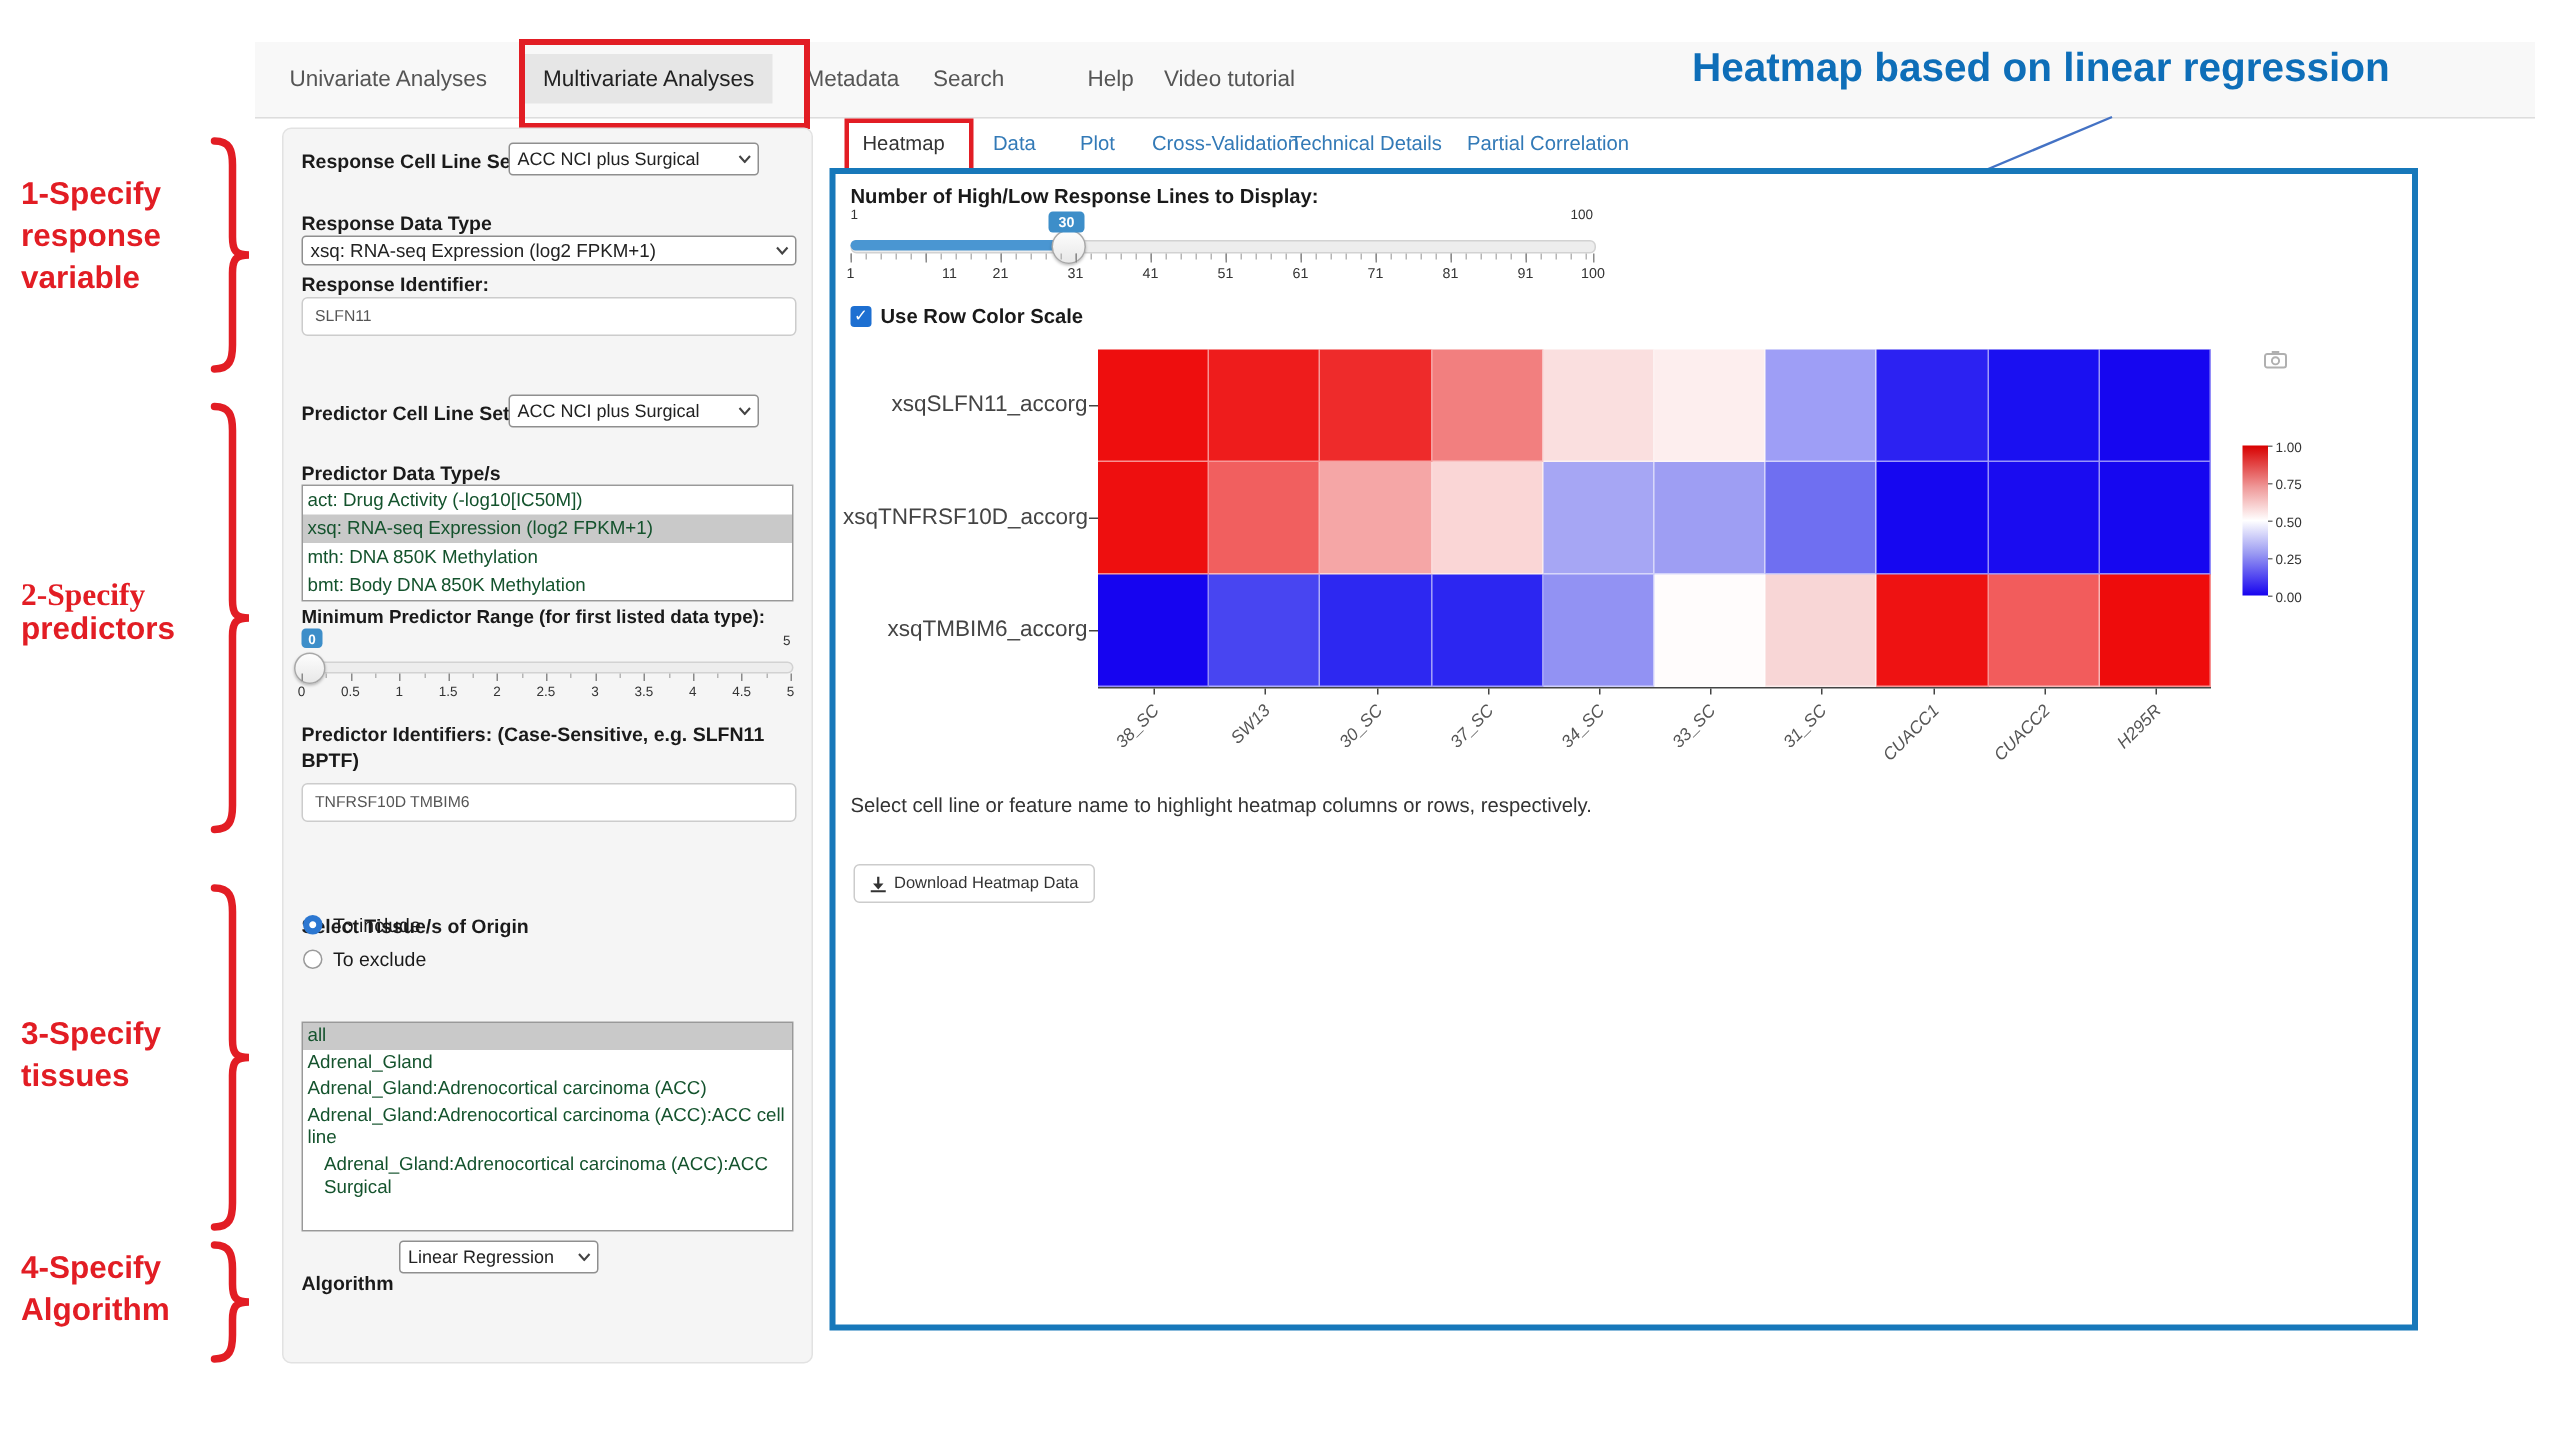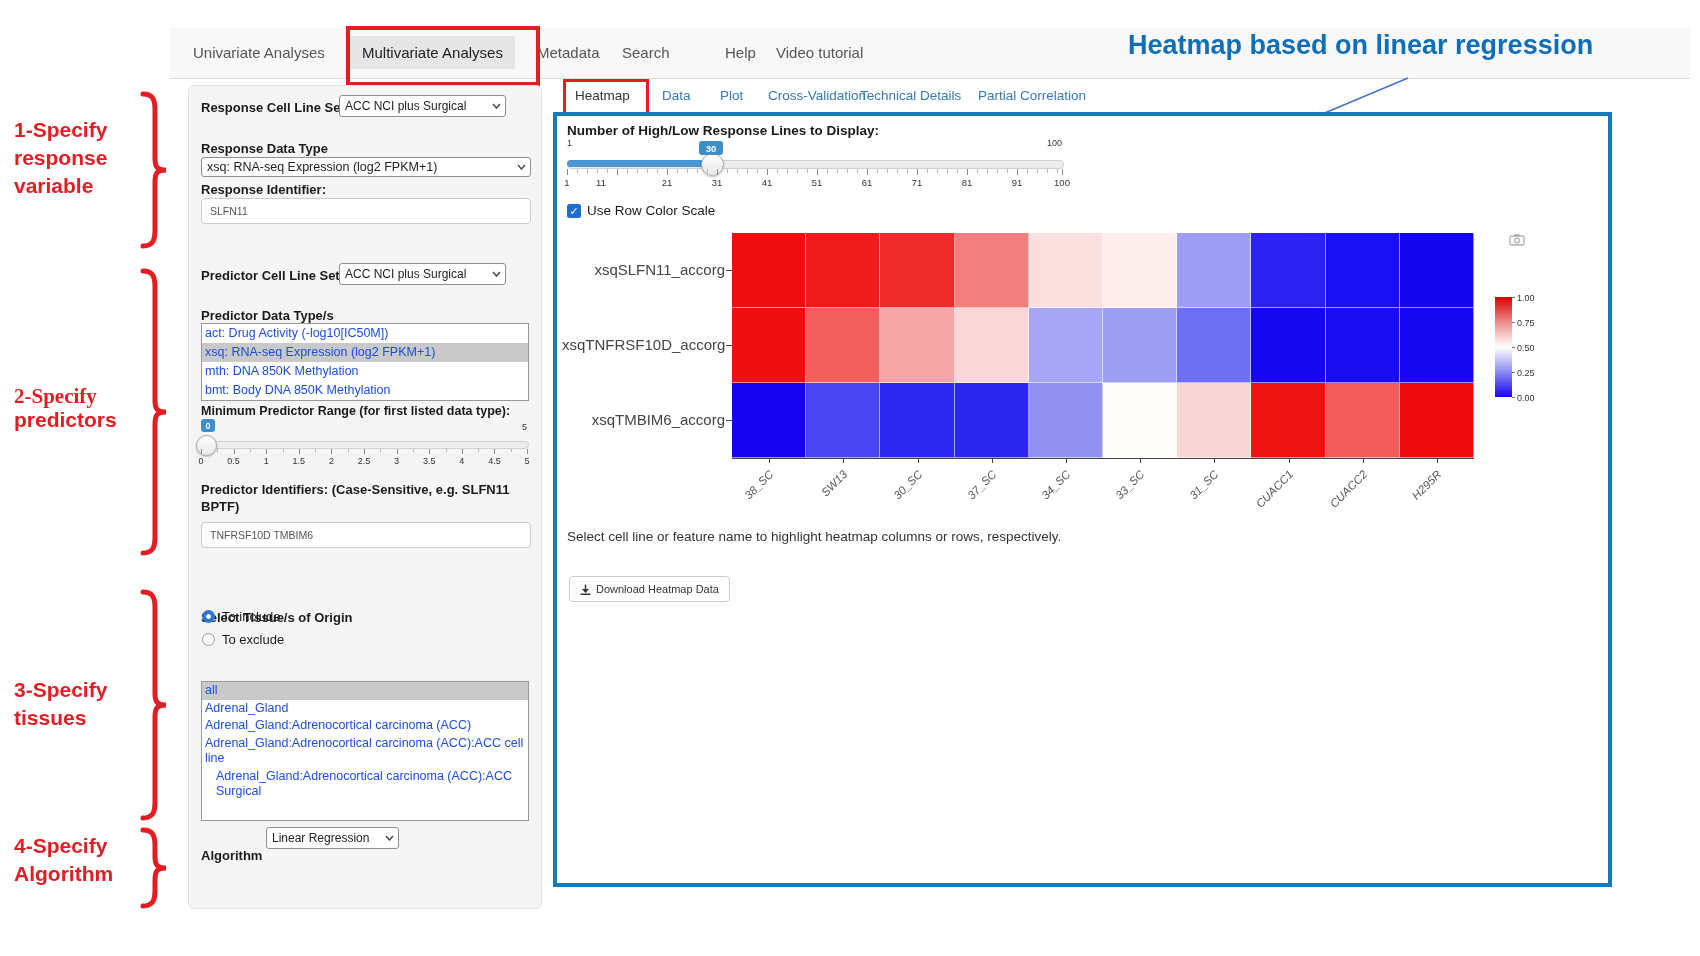--- a/index.html
+++ b/index.html
@@ -16,21 +16,21 @@
   .ann-label{position:absolute;color:#e21d24;font-weight:bold;font-size:21px;line-height:28px;white-space:nowrap;}
   
   .panel{left:188px;top:85px;width:352px;height:822px;background:#f5f5f5;border:1px solid #e2e2e2;border-radius:6px;}
   .flabel{position:absolute;font-size:13px;font-weight:bold;color:#1a1a1a;white-space:nowrap;}
   .selectbox{position:absolute;background:#fff;border:1px solid #8f8f8f;border-radius:3px;
              font-size:12px;color:#222;display:flex;align-items:center;padding:0 18px 0 5px;white-space:nowrap;cursor:pointer;}
   .selectbox .chev{position:absolute;right:4px;top:50%;transform:translateY(-50%);}
   .textinput{position:absolute;background:#fff;border:1px solid #ccc;border-radius:4px;
              font-size:10.5px;color:#555;display:flex;align-items:center;padding:0 8px;}
   .listbox{position:absolute;background:#fff;border:1px solid #999;overflow:hidden;}
-  .listbox .item{font-size:12.5px;color:#1d4ed8;padding:1px 3px;line-height:17px;cursor:pointer;}
+  .listbox .item{font-size:12.5px;color:#14532d;padding:1px 3px;line-height:17px;cursor:pointer;}
   .listbox .item.sel{background:#c9c9c9;}
   
   .track{position:absolute;background:#ededed;border:1px solid #d2d2d2;border-radius:4px;}
   .trackfill{position:absolute;background:#4a96d2;border-radius:4px 0 0 4px;}
   .handle{position:absolute;background:linear-gradient(#fdfdfd,#e8e8e8);border:1px solid #a8a8a8;
           border-radius:50%;box-shadow:0 1px 2px rgba(0,0,0,.25);cursor:pointer;}
   .badge{position:absolute;background:#3d8ec9;color:#fff;font-weight:bold;border-radius:3px;
          display:flex;align-items:center;justify-content:center;}
   .tick{position:absolute;width:1px;background:#b5b5b5;}
   .tick.major{background:#8a8a8a;}
@@ -272,21 +272,21 @@
       <div class="tick" style="left: 440px; top: 53px; height: 4px;"></div>
       <div class="tick" style="left: 450px; top: 53px; height: 4px;"></div>
       <div class="tick" style="left: 460px; top: 53px; height: 4px;"></div>
       <div class="tick" style="left: 470px; top: 53px; height: 4px;"></div>
       <div class="tick" style="left: 480px; top: 53px; height: 4px;"></div>
       <div class="tick" style="left: 490px; top: 53px; height: 4px;"></div>
       <div class="tick" style="left: 500px; top: 53px; height: 4px;"></div>
       <div class="tick major" style="left: 10px; top: 53px; height: 6px;"></div>
       <div class="ticklabel" style="left: 10px; top: 61px;">1</div>
       <div class="tick major" style="left: 60px; top: 53px; height: 6px;"></div>
-      <div class="ticklabel" style="left: 44px; top: 61px;">11</div>
+      <div class="ticklabel" style="left: 76px; top: 61px;">11</div>
       <div class="tick major" style="left: 110px; top: 53px; height: 6px;"></div>
       <div class="ticklabel" style="left: 110px; top: 61px;">21</div>
       <div class="tick major" style="left: 160px; top: 53px; height: 6px;"></div>
       <div class="ticklabel" style="left: 160px; top: 61px;">31</div>
       <div class="tick major" style="left: 210px; top: 53px; height: 6px;"></div>
       <div class="ticklabel" style="left: 210px; top: 61px;">41</div>
       <div class="tick major" style="left: 260px; top: 53px; height: 6px;"></div>
       <div class="ticklabel" style="left: 260px; top: 61px;">51</div>
       <div class="tick major" style="left: 310px; top: 53px; height: 6px;"></div>
       <div class="ticklabel" style="left: 310px; top: 61px;">61</div>
@@ -294,21 +294,21 @@
       <div class="ticklabel" style="left: 360px; top: 61px;">71</div>
       <div class="tick major" style="left: 410px; top: 53px; height: 6px;"></div>
       <div class="ticklabel" style="left: 410px; top: 61px;">81</div>
       <div class="tick major" style="left: 460px; top: 53px; height: 6px;"></div>
       <div class="ticklabel" style="left: 460px; top: 61px;">91</div>
       <div class="tick major" style="left: 505px; top: 53px; height: 6px;"></div>
       <div class="ticklabel" style="left: 505px; top: 61px;">100</div>
     </div>
 
   <div class="checkbox" style="left:10px;top:88px;">✓</div>
-  <div class="flabel" style="left:30px;top:87px;font-size:13.5px;font-weight:normal;">Use Row Color Scale</div>
+  <div class="flabel" style="left:30px;top:87px;font-size:13.5px;font-weight:bold;">Use Row Color Scale</div>
 
   <div class="hm-cells" style="left:175px;top:117px;width:742px;height:225px;grid-template-columns:repeat(10,1fr);grid-template-rows:repeat(3,1fr);" id="hm-cells">
       <div class="hm-cell" title="xsqSLFN11_accorg / 38_SC: 1" style="background: rgb(238, 14, 14);"></div>
       <div class="hm-cell" title="xsqSLFN11_accorg / SW13: 0.96" style="background: rgb(238, 28, 28);"></div>
       <div class="hm-cell" title="xsqSLFN11_accorg / 30_SC: 0.92" style="background: rgb(238, 43, 43);"></div>
       <div class="hm-cell" title="xsqSLFN11_accorg / 37_SC: 0.74" style="background: rgb(242, 127, 127);"></div>
       <div class="hm-cell" title="xsqSLFN11_accorg / 34_SC: 0.55" style="background: rgb(250, 223, 223);"></div>
       <div class="hm-cell" title="xsqSLFN11_accorg / 33_SC: 0.52" style="background: rgb(253, 238, 238);"></div>
       <div class="hm-cell" title="xsqSLFN11_accorg / 31_SC: 0.31" style="background: rgb(158, 158, 246);"></div>
       <div class="hm-cell" title="xsqSLFN11_accorg / CUACC1: 0.09" style="background: rgb(44, 34, 242);"></div>

